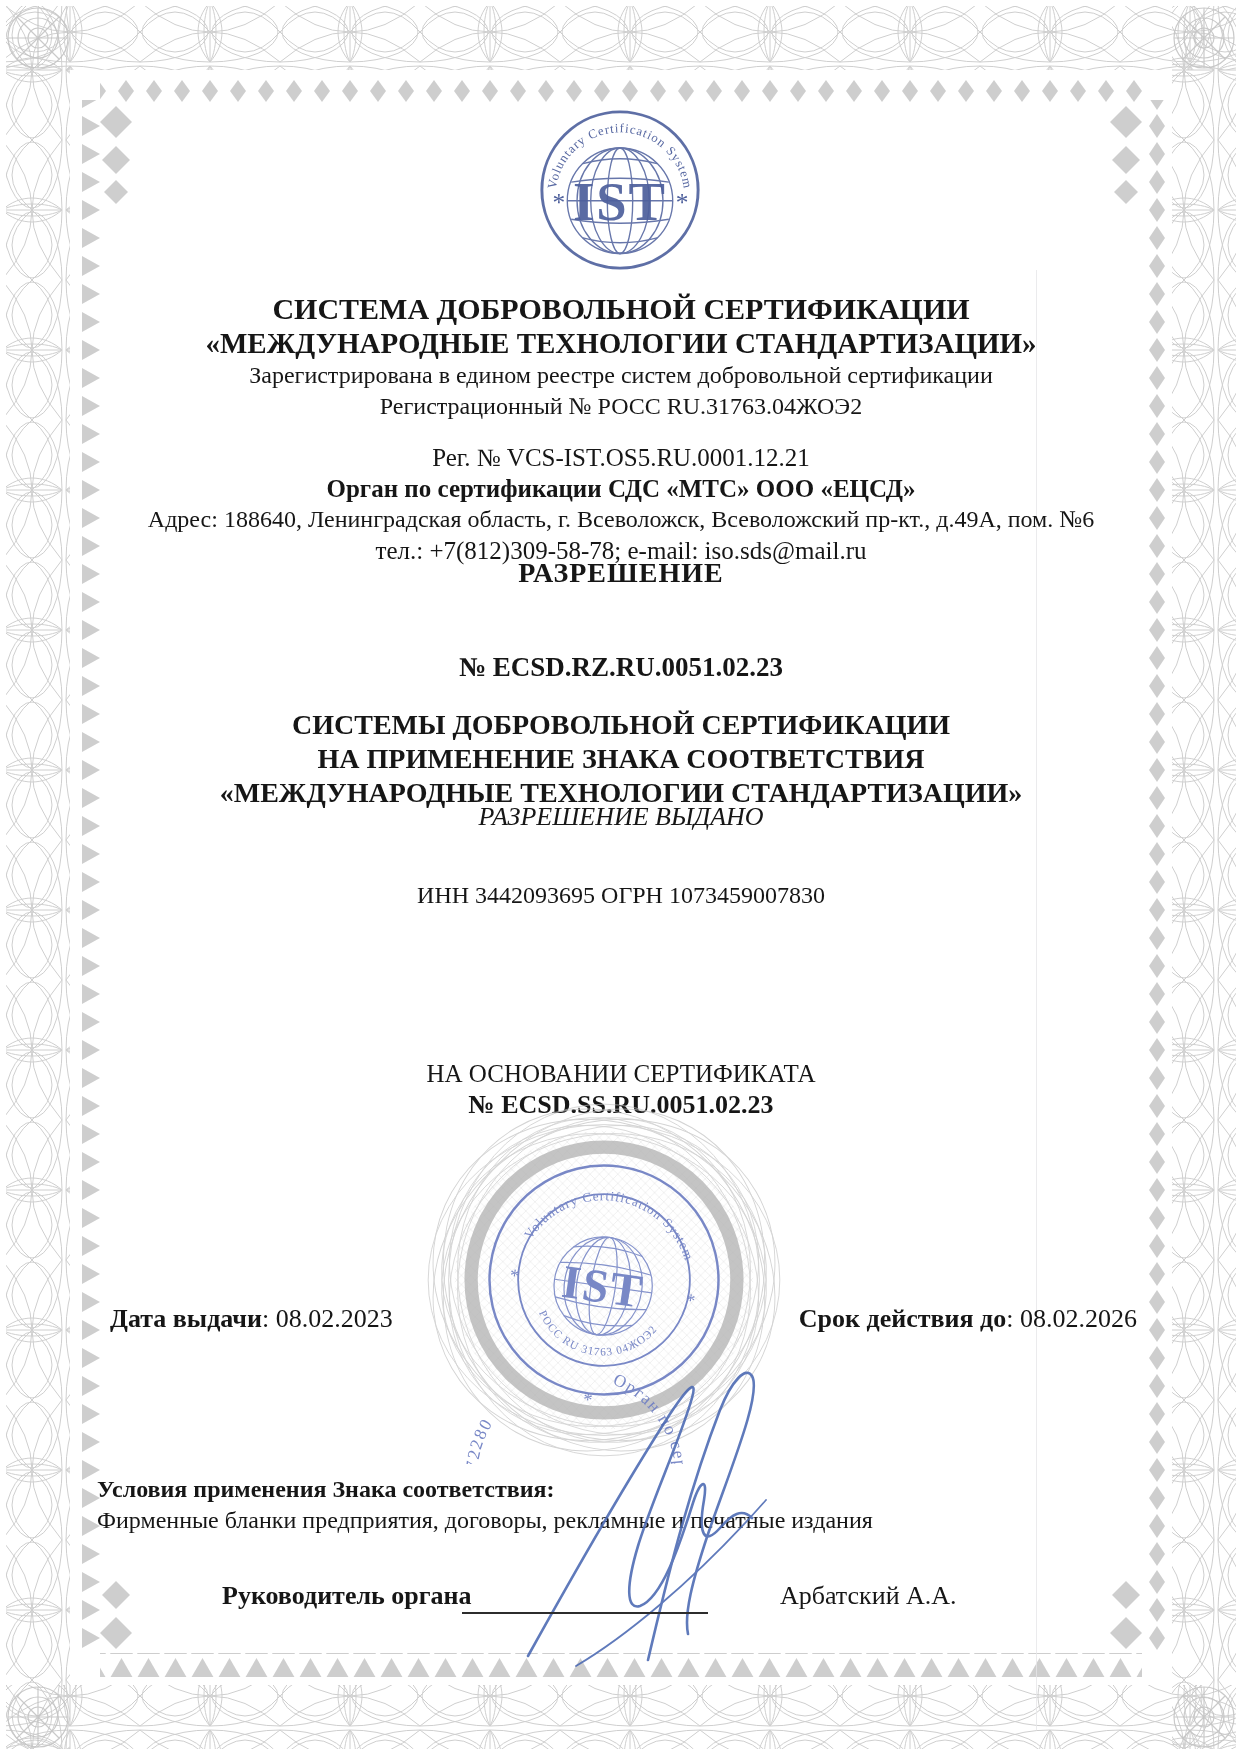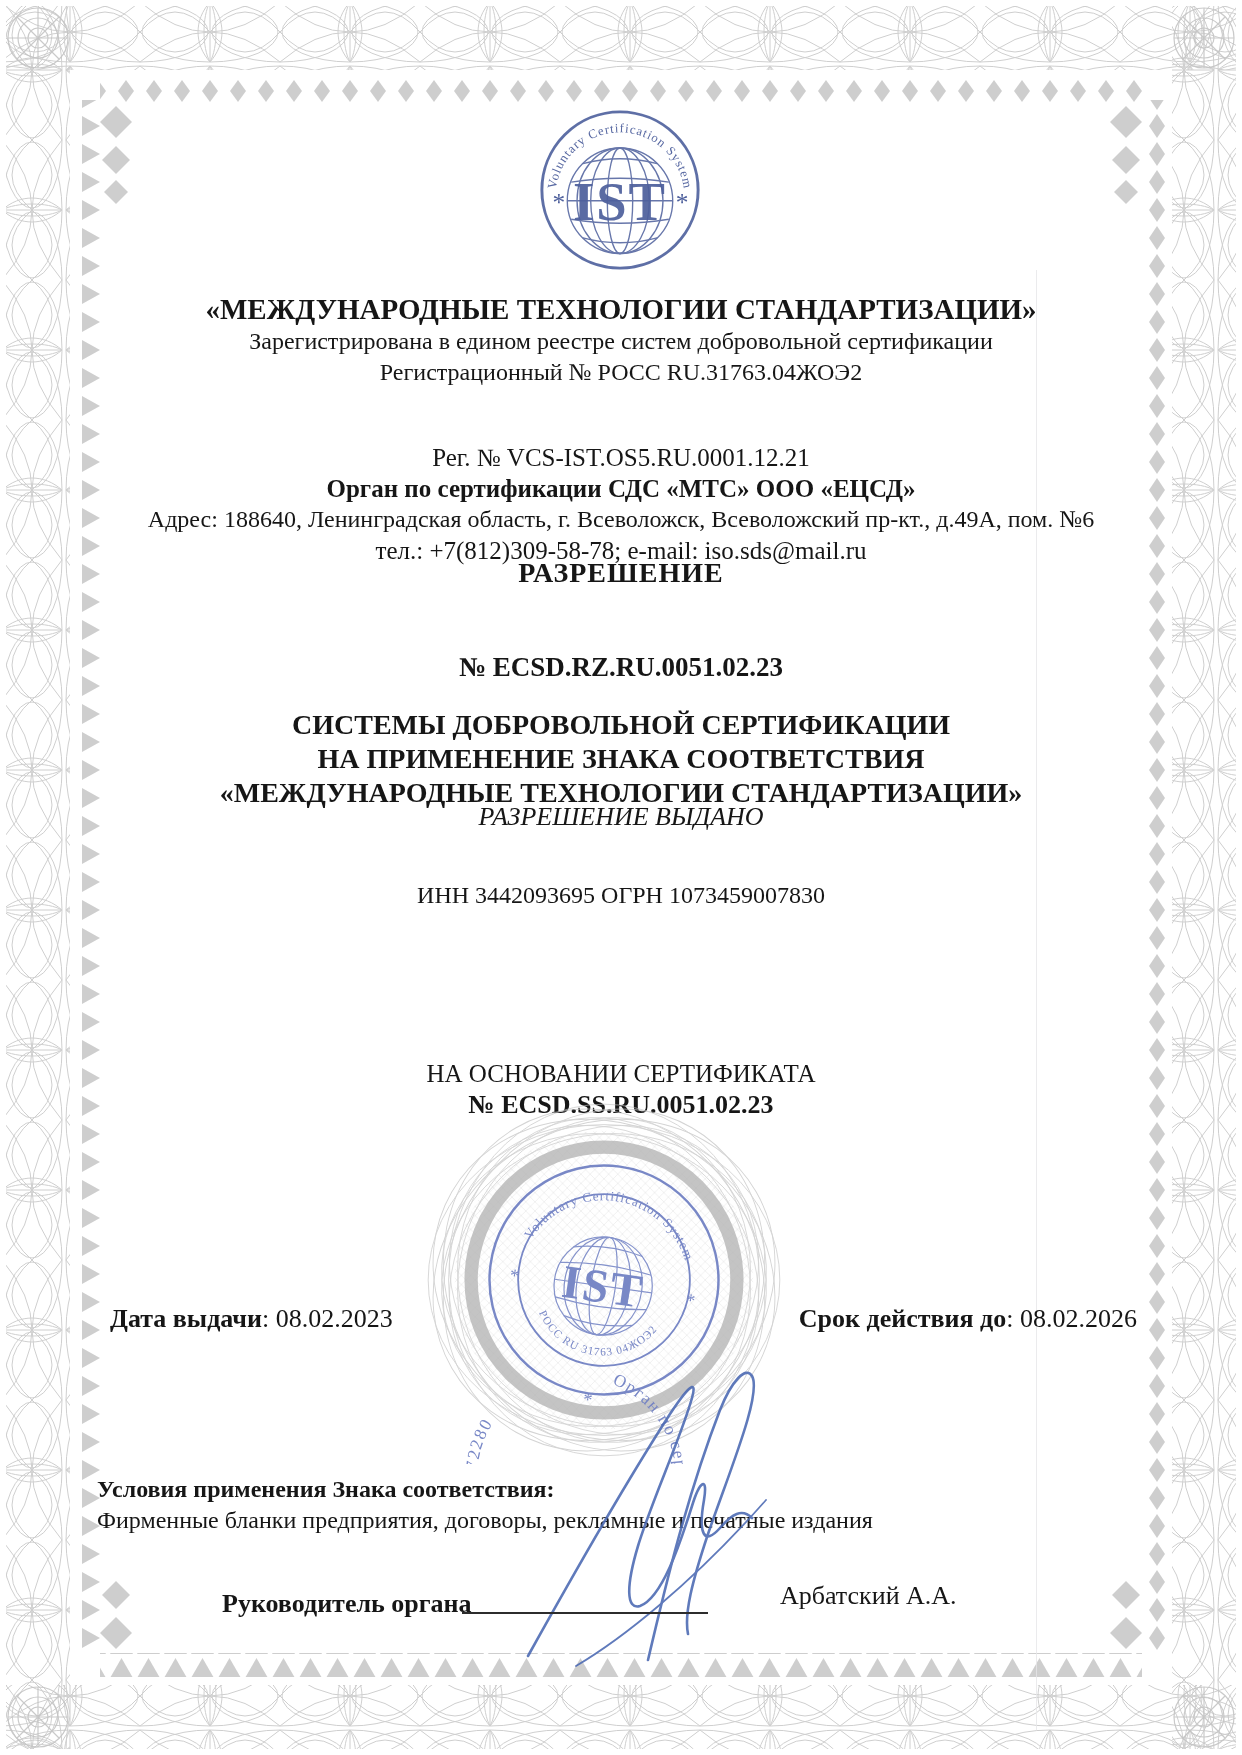--- a/index.html
+++ b/index.html
@@ -160,20 +160,21 @@
   </g>
   <text x="85" y="116" text-anchor="middle" font-size="56" font-weight="bold" class="blue-fill" letter-spacing="2" opacity="0.92">IST</text>
   <text font-size="13" letter-spacing="1" class="blue-fill" opacity="0.95">
     <textPath href="#logoArc" startOffset="50%" text-anchor="middle">Voluntary Certification System</textPath>
   </text>
   <text x="16" y="106" font-size="26" class="blue-fill">*</text>
   <text x="142" y="106" font-size="26" class="blue-fill">*</text>
 </svg>
 
 <div class="abs center" style="top:292px;">
+  <div class="b fs30">СИСТЕМА ДОБРОВОЛЬНОЙ СЕРТИФИКАЦИИ</div>
   <div class="b fs29">«МЕЖДУНАРОДНЫЕ ТЕХНОЛОГИИ СТАНДАРТИЗАЦИИ»</div>
   <div class="fs24">Зарегистрирована в едином реестре систем добровольной сертификации</div>
   <div class="fs24">Регистрационный № РОСС RU.31763.04ЖОЭ2</div>
 </div>
 
 <div class="abs center" style="top:442px;font-family:Liberation Serif, serif;">
   <div class="fs25">Рег. № VCS-IST.OS5.RU.0001.12.21</div>
   <div class="b fs25">Орган по сертификации СДС «МТС» ООО «ЕЦСД»</div>
   <div class="fs24">Адрес: 188640, Ленинградская область, г. Всеволожск, Всеволожский пр-кт., д.49А, пом. №6</div>
   <div class="fs25">тел.: +7(812)309-58-78; e-mail: iso.sds@mail.ru</div>
@@ -273,14 +274,14 @@
 
 <svg class="abs" style="left:480px;top:1348px;" width="300" height="320" viewBox="0 0 300 320">
   <g fill="none" class="sig-stroke" stroke-width="2.6" stroke-linecap="round" opacity="0.88">
     <path d="M48,308 C88,236 150,128 190,66 C206,42 218,28 212,50 C200,92 172,152 158,198 C146,238 146,262 160,258 C182,250 200,196 212,158 C220,132 228,128 224,152 C218,186 224,198 240,180 C252,166 262,160 272,170"></path>
     <path d="M168,312 C184,244 206,150 240,62 C252,32 266,18 272,28 C282,46 250,122 228,186 C212,234 204,266 208,286"></path>
     <path d="M96,318 C140,292 210,238 286,152" stroke-width="1.8"></path>
   </g>
 </svg>
 <div class="sig-line"></div>
 
-<div class="abs b fs26" style="left:222px;top:1580px;margin-top:8px;">Руководитель органа</div>
+<div class="abs b fs26" style="left:222px;top:1580px;">Руководитель органа</div>
 <div class="abs fs26" style="left:780px;top:1580px;">Арбатский А.А.</div>
 
 </body></html>

